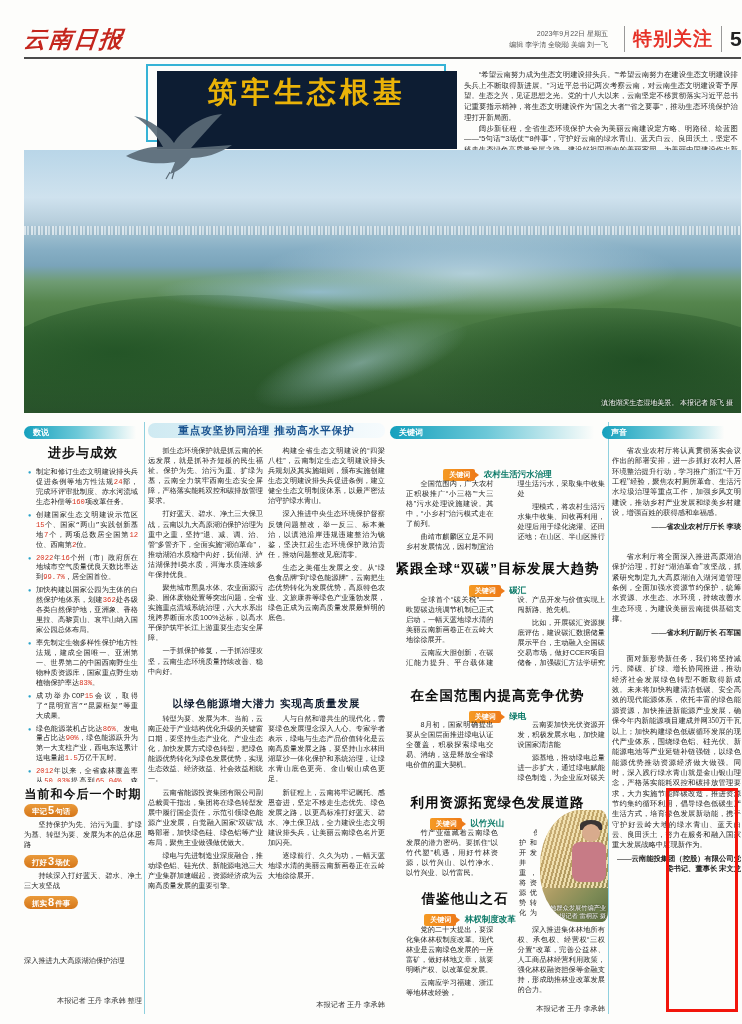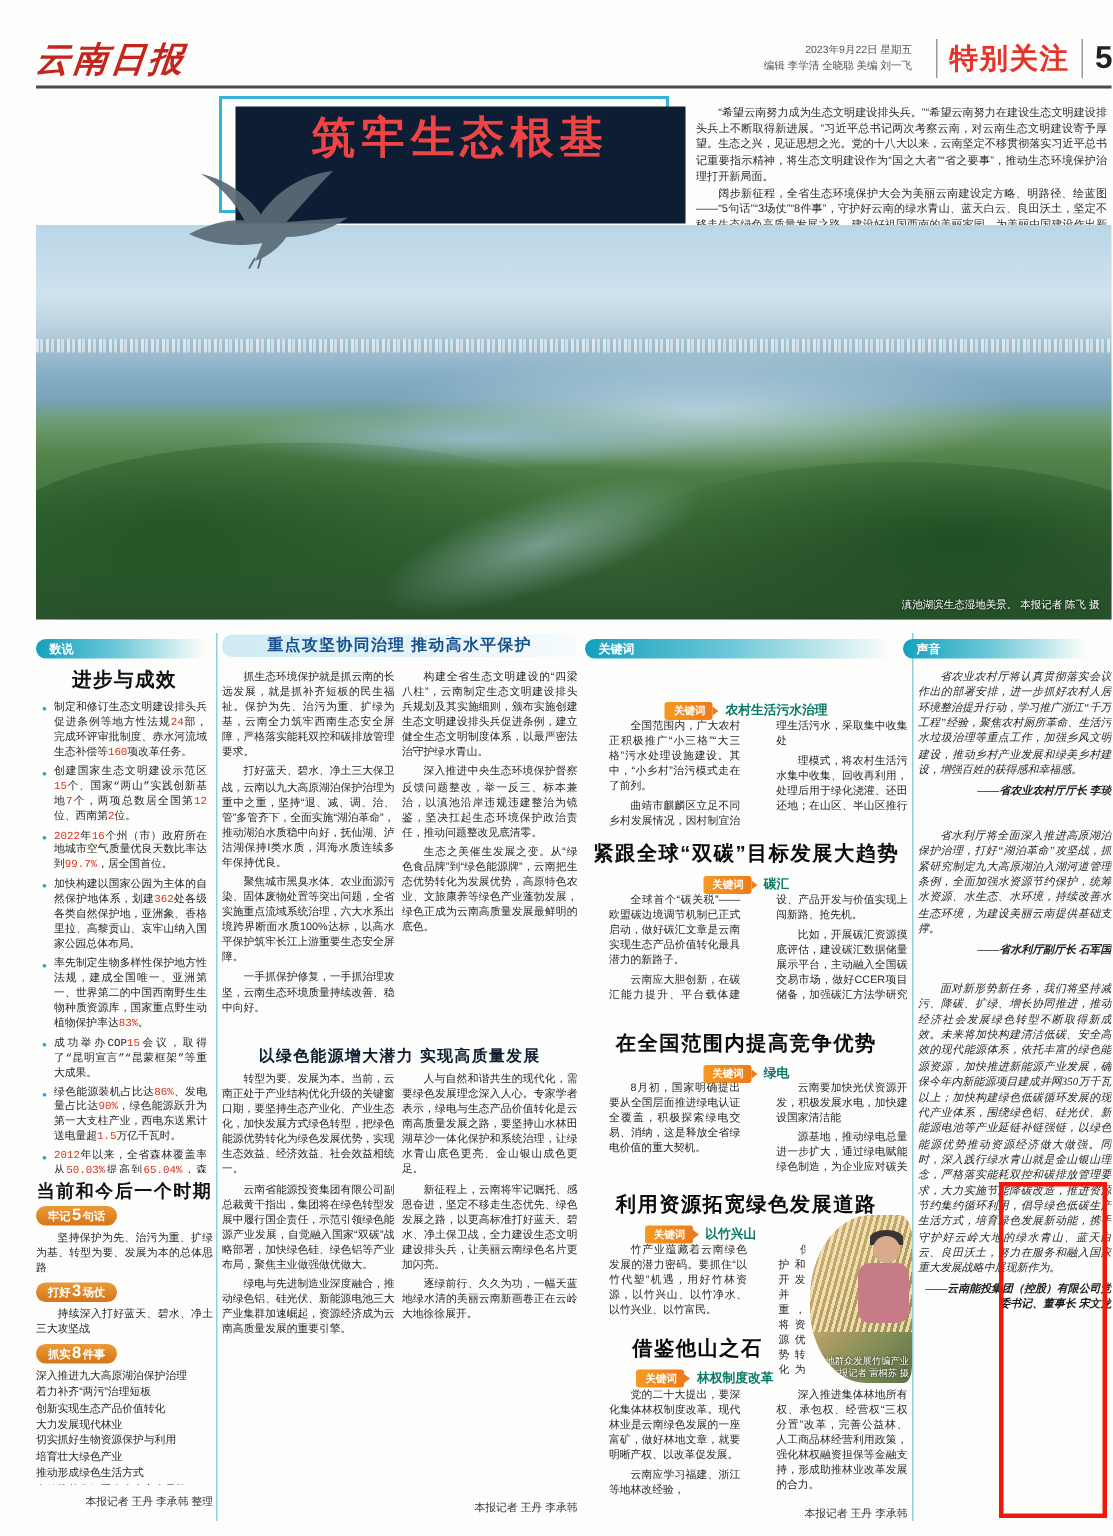--- a/index.html
+++ b/index.html
@@ -10,21 +10,21 @@
   .masthead{left:24px;top:24px;font-family:"DejaVu Serif",serif;font-style:italic;font-weight:900;
             font-size:23px;color:#c4261d;letter-spacing:2px;transform:skewX(-6deg);}
   .meta{left:470px;top:29px;width:138px;text-align:right;font-size:7px;line-height:1.55;color:#555;}
   .header-right{left:616px;top:24px;display:flex;align-items:center;height:30px;}
   .hdr-div{width:1px;height:26px;background:#999;margin:0 8px;}
   .sec-label{font-size:19px;font-weight:bold;color:#e63228;letter-spacing:1px;}
   .page-no{font-size:21px;font-weight:bold;color:#222;}
   .header-rule{left:24px;top:57px;width:717px;height:2px;background:#4b4b4b;}
   
   .hl-border{left:146px;top:64px;width:296px;height:74px;border:2px solid #36b3d6;background:transparent;}
-  .hl-box{left:157px;top:71px;width:300px;height:78px;background:#0d1d33;color:#ef4444;text-align:center;
+  .hl-box{left:157px;top:71px;width:300px;height:78px;background:#0d1d33;color:#eab308;text-align:center;
           font-weight:bold;font-size:29px;line-height:1.28;letter-spacing:4px;padding-top:3px;box-sizing:border-box;}
   .intro{left:464px;top:70px;width:274px;height:80px;font-size:7.4px;line-height:1.45;text-align:justify;color:#2b2b2b;overflow:hidden;}
   .intro p{margin:0;text-indent:2em;}
   
   .main-photo{left:24px;top:150px;width:717px;height:263px;overflow:hidden;
     background:
       radial-gradient(ellipse 300px 60px at 62% 47%, rgba(188,215,228,.85), rgba(188,215,228,0) 70%),
       linear-gradient(180deg,#b9d6e8 0%,#cfe2ee 18%,#b8cfdd 27%,#9dbecf 32%,#86aec4 38%,#7aa4ba 44%,#6f9c74 50%,#55854d 58%,#41713c 72%,#335f31 86%,#2a522c 100%);}
   .city-strip{position:absolute;left:0;top:29%;width:100%;height:9px;opacity:.8;
       background:repeating-linear-gradient(90deg,rgba(240,244,246,.9) 0 2px,rgba(160,180,195,.4) 2px 3px,rgba(230,238,242,.8) 3px 5px,rgba(150,172,188,.35) 5px 7px);}
@@ -54,21 +54,21 @@
   .smallbody{font-size:7.2px;line-height:1.38;text-align:justify;color:#262626;}
   .lbullets{overflow:hidden;}
   .lbullets li{list-style:none;position:relative;padding-left:8px;margin:0 0 3px 0;}
   .lbullets li:before{content:"●";position:absolute;left:0;top:1px;font-size:5.5px;color:#2aa3c9;}
   .lbullets ul{margin:4px;padding:0;font-family:Liberation Mono, monospace;}
   .rednum{color:#d8331f;}
   .orapill{display:inline-block;background:linear-gradient(180deg,#ea9a3a,#d57619);color:#fff;border-radius:7px;
            padding:0 8px;height:13px;line-height:13px;font-size:7.5px;font-weight:bold;margin:0 0 3px 0;}
   .orapill .bignum{font-size:11px;padding:0 1px;}
   .lsec p{margin:0 0 5px 0;text-indent:2em;}
-  .items8 div{margin-bottom:1px;}
+  .items8 div{margin-bottom:1px;margin-top:44px;}
   .byline{text-align:right;font-size:7.2px;color:#333;}
   
   .mcol{font-size:7.2px;line-height:1.4;text-align:justify;color:#262626;overflow:hidden;}
   .mcol p{margin:0 0 3px 0;text-indent:2em;}
   .msub{font-weight:bold;font-size:10.5px;color:#101c30;text-align:center;letter-spacing:1px;}
   
   .rtitle{font-weight:bold;font-size:13.5px;color:#0d0d0d;text-align:center;letter-spacing:1px;}
   .kwline{text-align:center;}
   .rbody{font-size:7.2px;line-height:1.38;text-align:justify;color:#262626;column-gap:8px;overflow:hidden;}
   .rbody p{margin:0 0 3px 16px;text-indent:2em;}
@@ -77,21 +77,21 @@
   .bamboo{left:540px;top:810px;width:68px;height:112px;border-radius:60% 12% 8% 55%/50% 14% 10% 45%;overflow:hidden;
      background:linear-gradient(135deg,#e3d2a2 0%,#cdb277 35%,#a79a62 55%,#7c8a55 78%,#5f7044 100%);}
   .bamboo .straw{position:absolute;left:-10%;top:0;width:120%;height:70%;
      background:repeating-linear-gradient(105deg,rgba(244,228,180,.9) 0 2px,rgba(180,150,90,.5) 2px 4px);}
   .bamboo .head{position:absolute;right:8px;top:14px;width:18px;height:18px;border-radius:50%;background:#d8ab8d;}
   .bamboo .hair{position:absolute;right:6px;top:10px;width:22px;height:10px;border-radius:50% 50% 0 0;background:#3a3434;}
   .bamboo .shirt{position:absolute;right:2px;top:32px;width:34px;height:40px;border-radius:8px;background:#c77b86;}
   .bamboo-cap{position:absolute;left:2px;bottom:2px;right:2px;font-size:6.2px;color:#fff;text-align:right;
      text-shadow:0 0 2px rgba(0,0,0,.9);line-height:1.3;}
   
-  .quote{font-family:"Liberation Serif","DejaVu Serif",serif;font-style:italic;font-size:7.3px;line-height:1.42;
+  .quote{font-family:"Liberation Serif","DejaVu Serif",serif;font-size:7.3px;line-height:1.42;
          text-align:justify;color:#1f1f1f;overflow:hidden;}
   .quote p{margin:0;text-indent:2em;}
   .quote .attr{text-align:right;font-weight:bold;margin-top:3px;text-indent:0;}
   
   .redbox{left:666px;top:788px;width:72px;height:224px;border:3px solid #f2160c;z-index:40;box-sizing:border-box;}
 </style>
 </head>
 <body>
 
 <div class="page">
@@ -205,21 +205,21 @@
     <p>曲靖市麒麟区立足不同乡村发展情况，因村制宜治理生活污水，采取集中收集处</p>
     <p>理模式，将农村生活污水集中收集、回收再利用，处理后用于绿化浇灌、还田还地；在山区、半山区推行分散收集消纳资源化利用模式，引导农户就近利用。</p>
   </div>
 
   <div class="abs rtitle" style="left:390px;top:560px;width:215px;">紧跟全球“双碳”目标发展大趋势</div>
   <div class="abs kwline" style="left:390px;top:579px;width:215px;">
     <span class="kw-pill">关键词</span>
     <span class="kw-word">碳汇</span>
   </div>
   <div class="abs rbody cols2" style="left:390px;top:595px;width:215px;height:82px;">
-    <p>全球首个“碳关税”——欧盟碳边境调节机制已正式启动，做好碳汇文章是云南实现生态产品价值转化最具潜力的新路子。</p>
+    <p>全球首个“碳关税”——欧盟碳边境调节机制已正式启动，一幅天蓝地绿水清的美丽云南新画卷正在云岭大地徐徐展开。</p>
     <p>云南应大胆创新，在碳汇能力提升、平台载体建设、产品开发与价值实现上闯新路、抢先机。</p>
     <p>比如，开展碳汇资源摸底评估，建设碳汇数据储量展示平台，主动融入全国碳交易市场，做好CCER项目储备，加强碳汇方法学研究和人才储备，充分释放云南碳汇资源价值，提升绿色竞争力。</p>
   </div>
 
   <div class="abs rtitle" style="left:390px;top:687px;width:215px;">在全国范围内提高竞争优势</div>
   <div class="abs kwline" style="left:390px;top:705px;width:215px;">
     <span class="kw-pill">关键词</span>
     <span class="kw-word">绿电</span>
   </div>
   <div class="abs rbody cols2" style="left:390px;top:720px;width:215px;height:70px;">

